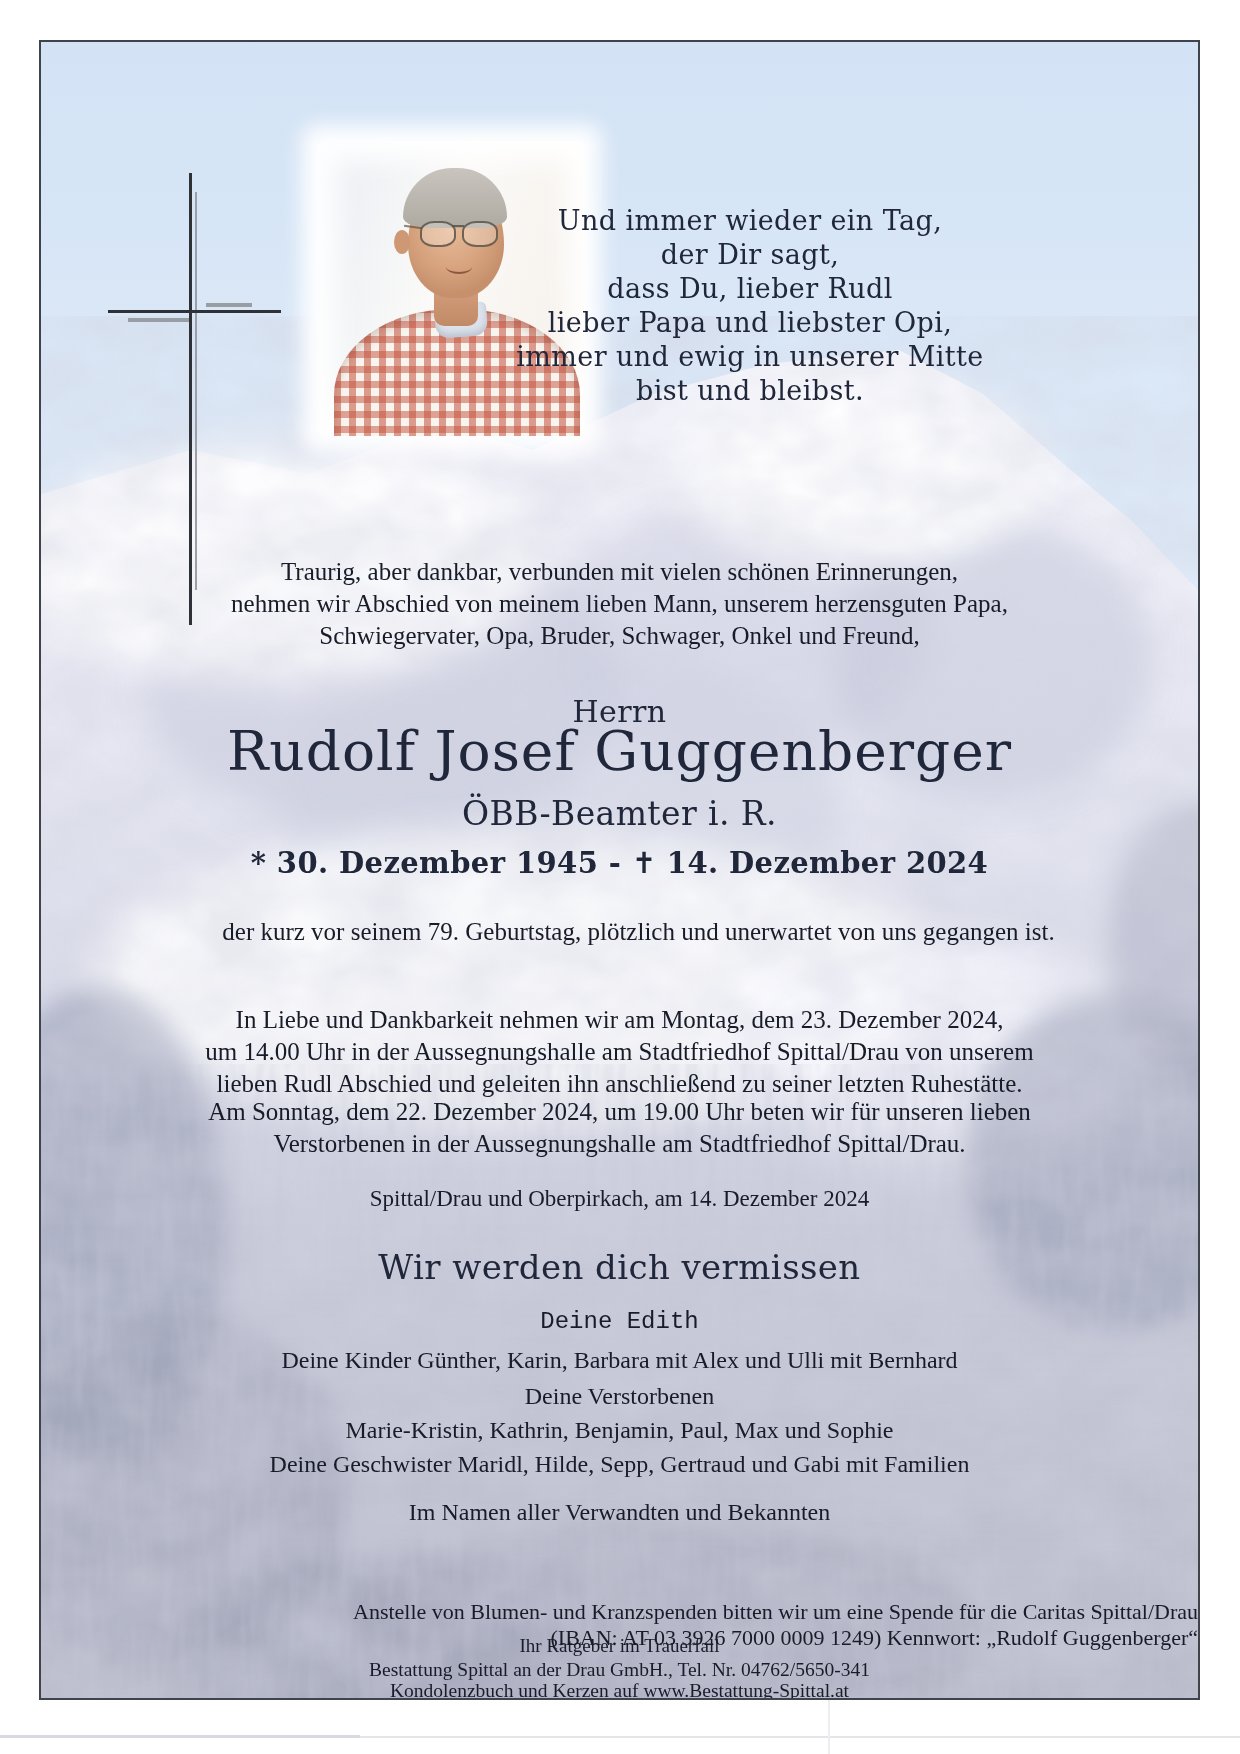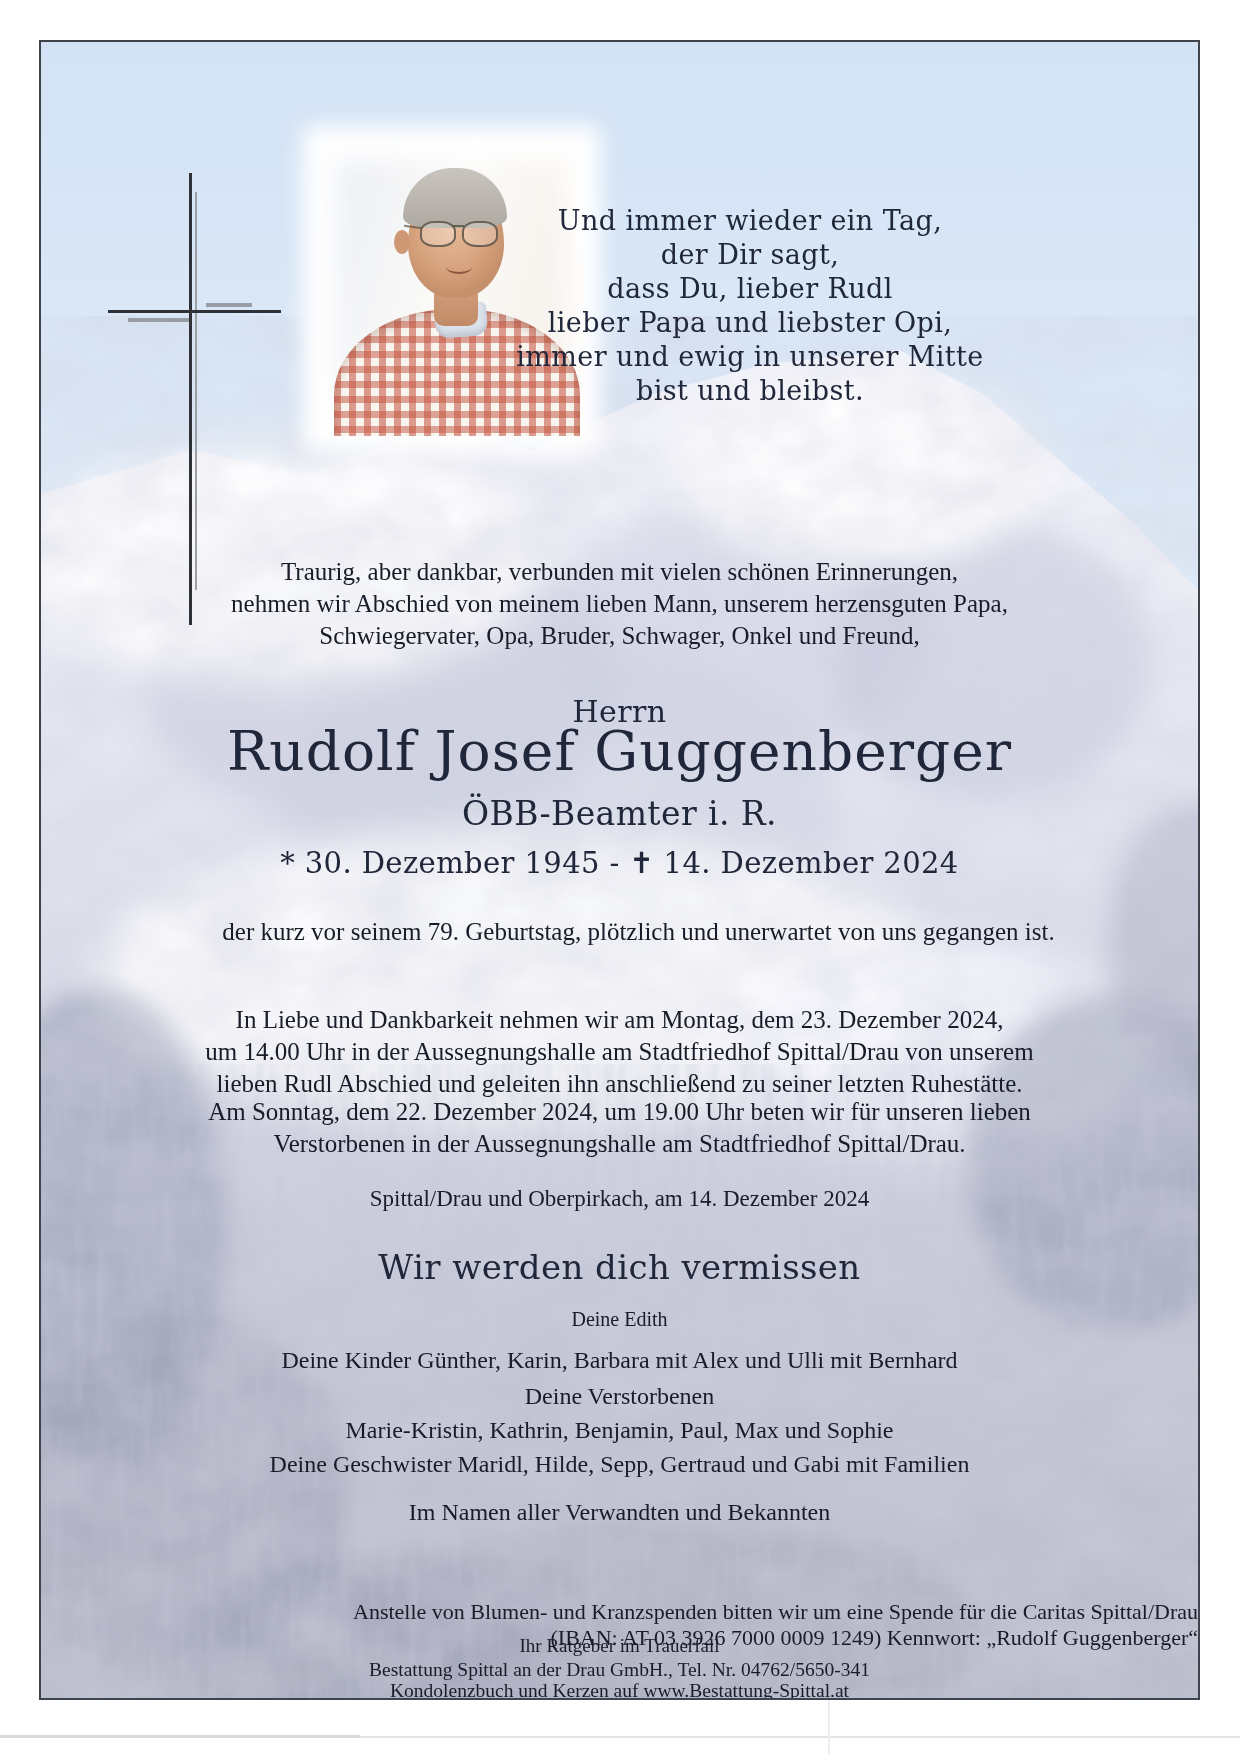--- a/index.html
+++ b/index.html
@@ -79,27 +79,27 @@
     position:absolute;left:0;width:100%;text-align:center;
     white-space:pre-line;color:#1d2130;
   }
   .cal{font-family:"DejaVu Serif", serif;color:#20273a;letter-spacing:.4px;}
   .tms{font-family:"Liberation Serif", serif;color:#181c28;}
   .poem        {top:162px;left:429px;width:560px;font-size:27px;line-height:34px;}
   .intro       {top:514px;font-size:25px;line-height:32px;}
   .salutation  {top:652px;font-size:30px;}
   .dname       {top:678px;font-size:55px;line-height:62px;letter-spacing:1px;}
   .profession  {top:752px;font-size:33px;}
-  .dates       {top:804px;font-size:29px;font-family:"DejaVu Serif","DejaVu Sans",serif;}
+  .dates       {top:804px;font-size:29px;font-family:"DejaVu Serif","DejaVu Sans",serif;font-weight:bold;}
   .gone        {top:876px;font-size:25px;margin-left:19px;}
   .farewell    {top:934px;font-size:25px;line-height:32px;margin-top:28px;}
   .prayer      {top:1054px;font-size:25px;line-height:32px;}
   .placedate   {top:1144px;font-size:23px;}
   .missing     {top:1205px;font-size:34px;}
-  .wife        {top:1266px;font-size:20px;}
+  .wife        {top:1266px;font-size:24px;font-family:Liberation Mono, monospace;}
   .children    {top:1305px;font-size:24px;}
   .glabel      {top:1341px;font-size:24px;}
   .gnames      {top:1375px;font-size:24px;}
   .siblings    {top:1409px;font-size:24px;}
   .inname      {top:1457px;font-size:24px;}
   .donation    {top:1557px;font-size:22px;line-height:26px;text-align:right;}
   .ftitle      {top:1593px;font-size:19px;}
   .fdetails    {top:1617px;font-size:19.5px;line-height:21px;}
   
   .scanline{position:absolute;left:0;top:1736px;width:1240px;height:2px;background:#e4e4e9;}

